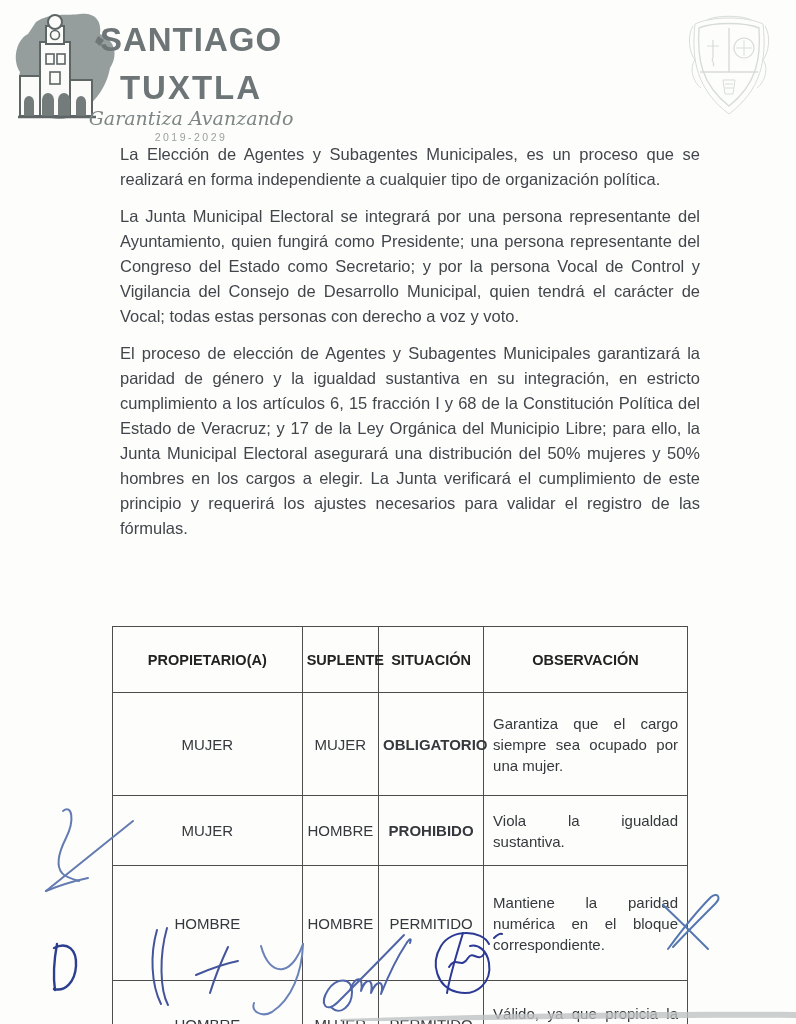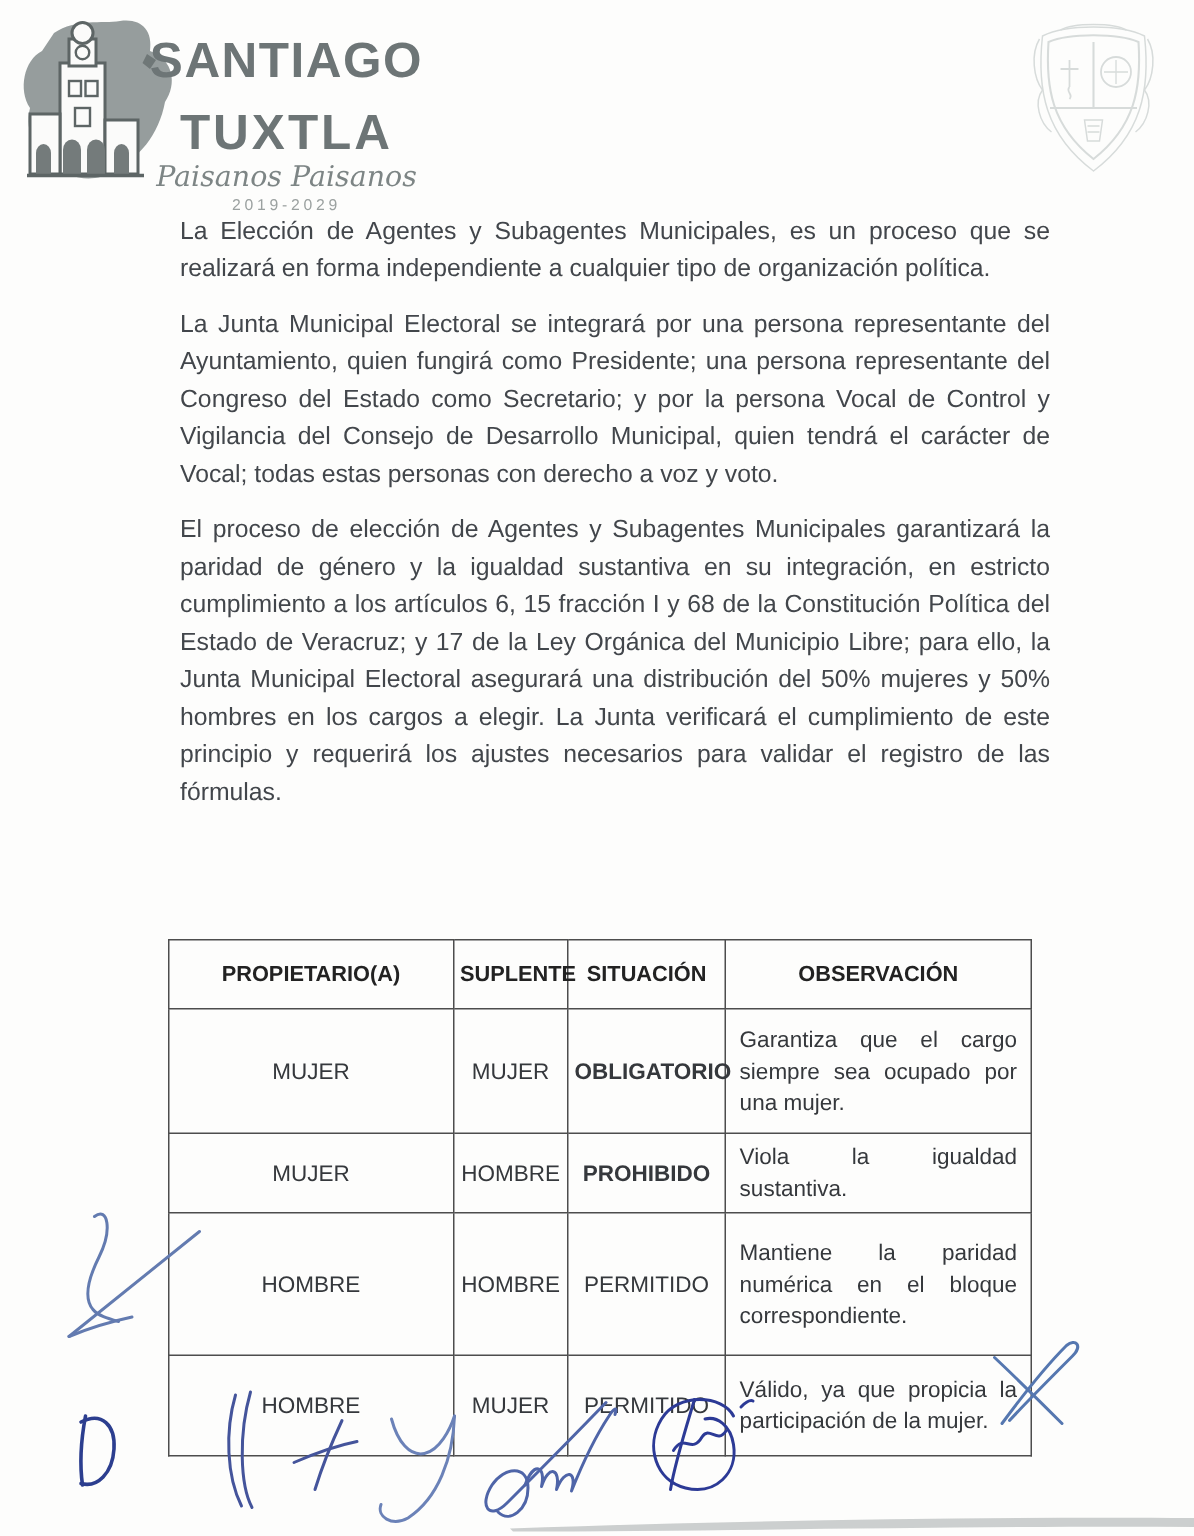--- a/index.html
+++ b/index.html
@@ -22,21 +22,21 @@
     color:#42464b;font-size:16.5px;line-height:25px;text-align:justify;
   }
   .doc-text p{margin:0 0 12px 17px;}
   
   .combo-table{
     position:absolute;left:112px;top:626px;width:576px;
     border-collapse:collapse;table-layout:fixed;color:#35383c;
   }
   .combo-table th,.combo-table td{
     border:1.4px solid #4d4d4d;vertical-align:middle;
-    font-size:15px;padding:6px 4px;
+    font-size:15px;padding:16px 4px;
   }
   .combo-table th{font-size:14.5px;font-weight:bold;color:#222;height:33px;text-align:center;}
   .col-prop{width:186px;text-align:center;}
   .col-sup{width:75px;text-align:center;}
   .col-sit{width:103px;text-align:center;}
   .col-obs{width:200px;}
   td.col-obs{text-align:justify;padding:5px 9px;line-height:21px;}
   .sit-bold{font-weight:bold;}
   tr.r1 td{height:70px;} tr.r2 td{height:37px;} tr.r3 td{height:82px;} tr.r4 td{height:54px;}
   
@@ -67,21 +67,21 @@
     <path d="M18 106 v-14 a5 6 0 0 1 10 0 v14" fill="#747b7b"></path>
     <path d="M36 106 v-16 a6 7 0 0 1 12 0 v16" fill="#747b7b"></path>
     <path d="M52 106 v-16 a6 7 0 0 1 12 0 v16" fill="#747b7b"></path>
     <path d="M70 106 v-14 a5 6 0 0 1 10 0 v14" fill="#747b7b"></path>
     <line x1="12" y1="107" x2="90" y2="107" stroke="#5d6565" stroke-width="2.4"></line>
   </svg>
 
   <div class="logo-text">
     <div class="logo-title1">SANTIAGO</div>
     <div class="logo-title2">TUXTLA</div>
-    <div class="logo-slogan">Paisanos Paisanos</div>
+    <div class="logo-slogan">Garantiza Avanzando</div>
     <div class="logo-period">2019-2029</div>
   </div>
 
   <svg class="crest" viewBox="0 0 92 112">
     <g fill="none" stroke="#b9c1c0" stroke-width="1.4">
       <path d="M16 14 C30 8 62 8 76 14 C78 44 74 70 46 92 C18 70 14 44 16 14 Z"></path>
       <path d="M12 10 C28 2 64 2 80 10 C84 46 78 76 46 100 C14 76 8 46 12 10 Z" stroke-width="1"></path>
       <line x1="46" y1="14" x2="46" y2="58"></line>
       <line x1="17" y1="58" x2="75" y2="58"></line>
       <path d="M30 26 l0 18 M24 32 l12 0 M30 44 c-3 3 3 5 0 8" stroke-width="1.2"></path>

